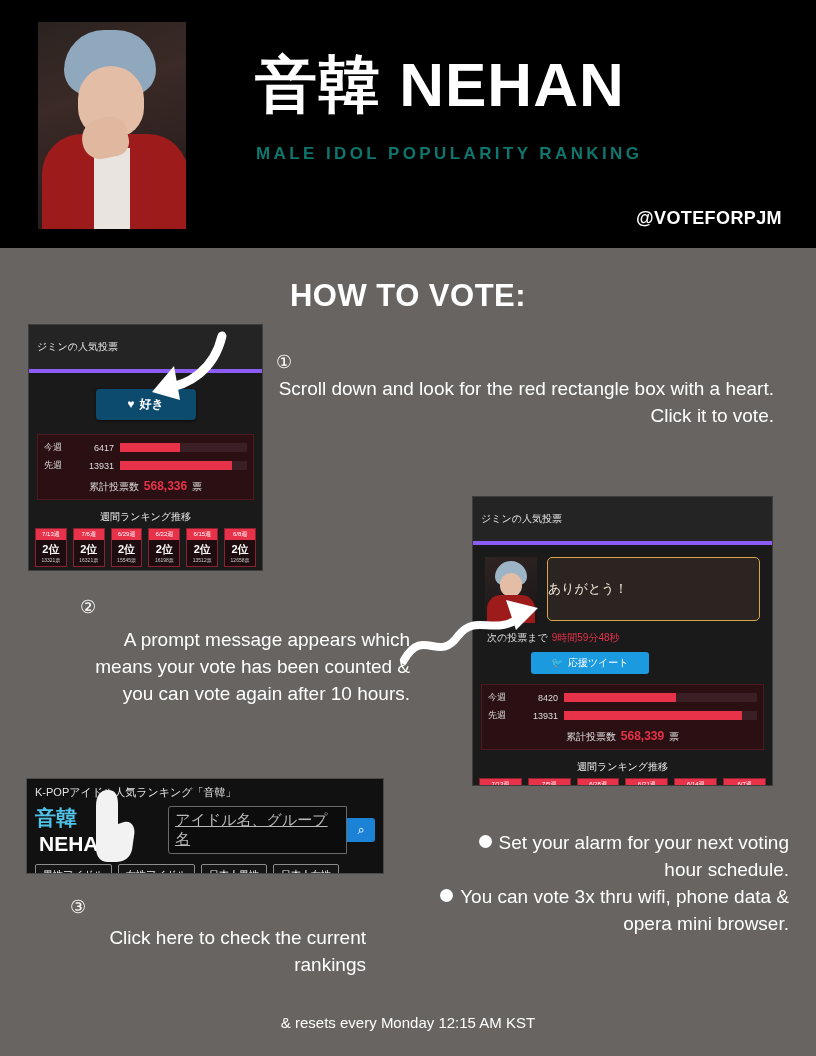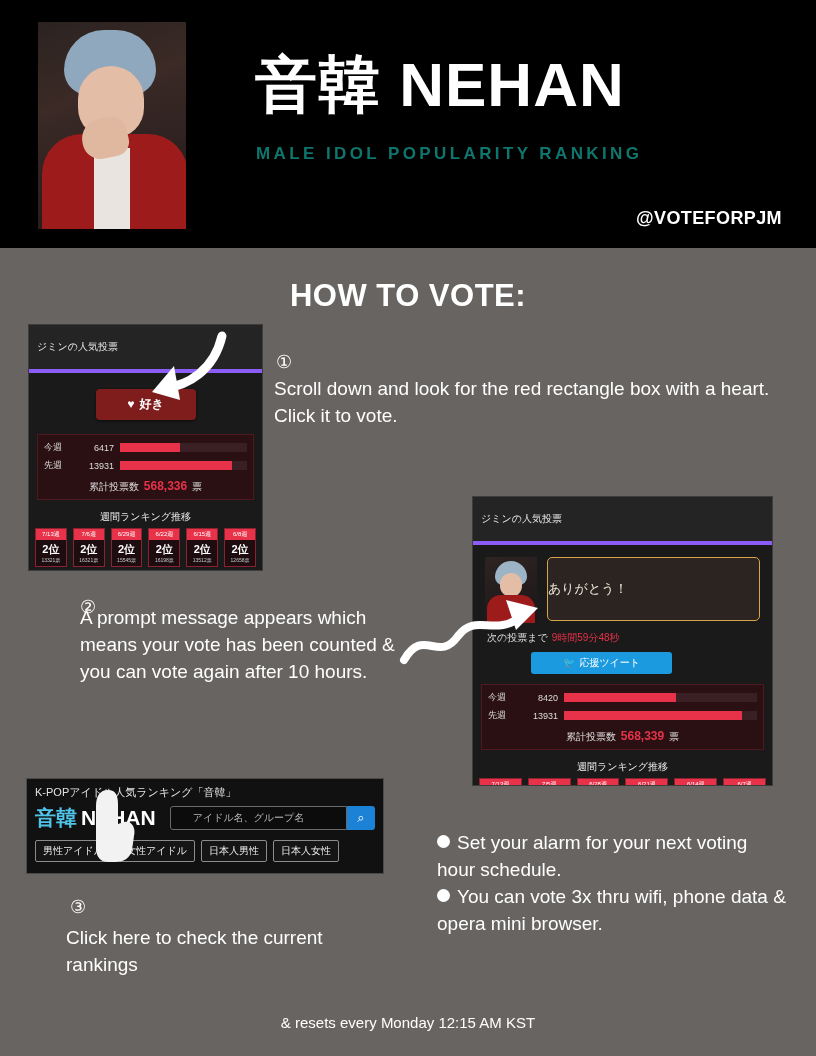--- a/index.html
+++ b/index.html
@@ -113,21 +113,21 @@
     overflow: hidden;
   }
   .shot-bar {
     background: #242424;
     color: #e6e6e6;
     font-size: 10px;
     padding: 15px 8px;
     border-bottom: 4px solid #8b5cf6;
   }
   .vote-btn {
-    background: #7f1d1d;
+    background: #0c4a6e;
     color: #fff;
     border-radius: 4px;
     font-size: 12px;
     font-weight: bold;
     text-align: center;
     padding: 7px 0;
     margin: 16px auto 14px auto;
     width: 100px;
     box-shadow: 0 1px 3px rgba(0,0,0,.6);
   }
@@ -251,21 +251,21 @@
     padding: 22px 0;
   }
   .next-vote {
     color: #ddd;
     font-size: 10px;
     padding: 8px 0 0 14px;
   }
   .next-vote .time { color: #e8324a; margin-left: 4px; }
   .tweet-btn {
     margin: 7px 0 0 58px;
-    width: 141px;
+    width: 118px;
     background: #1b9ae0;
     color: #fff;
     font-size: 10px;
     text-align: center;
     padding: 4px 0;
     border-radius: 3px;
   }
   .tweet-btn .bird { margin-right: 4px; }
 
   
@@ -282,23 +282,24 @@
     margin-left: 14px;
     flex: 1 1 auto;
     display: flex;
     align-items: center;
   }
   .s3-input {
     flex: 1 1 auto;
     background: #0c0c0c;
     border: 1px solid #6a6a6a;
     color: #b9b9b9;
-    font-size: 10px;
-    padding: 4px 22px;
+    font-size: 15px;
+    padding: 4px 6px;
     border-radius: 3px 0 0 3px;
+    text-decoration: underline;
   }
   .s3-searchbtn {
     width: 28px; height: 24px;
     background: #1b82d6;
     border-radius: 0 3px 3px 0;
     color: #fff;
     font-size: 13px;
     display: flex; align-items: center; justify-content: center;
   }
   .s3-tags {
@@ -319,25 +320,26 @@
   .num {
     position: absolute;
     color: #fff;
     font-size: 18px;
   }
   .para {
     position: absolute;
     color: #fff;
     font-size: 19px;
     line-height: 1.42;
+    text-align: right;
   }
   #step1num { left: 276px; top: 351px; }
   #step1txt { left: 274px; top: 376px; width: 500px; }
   #step2num { left: 80px; top: 596px; }
-  #step2txt { left: 80px; top: 605px; width: 330px; }
+  #step2txt { left: 80px; top: 627px; width: 330px; }
   #step3num { left: 70px; top: 896px; }
   #step3txt { left: 66px; top: 925px; width: 300px; }
   #tips { left: 437px; top: 830px; width: 352px; }
   .tip-line { display: block; }
   .bullet {
     display: inline-block;
     width: 13px; height: 13px;
     border-radius: 50%;
     background: #fff;
     margin-right: 7px;

